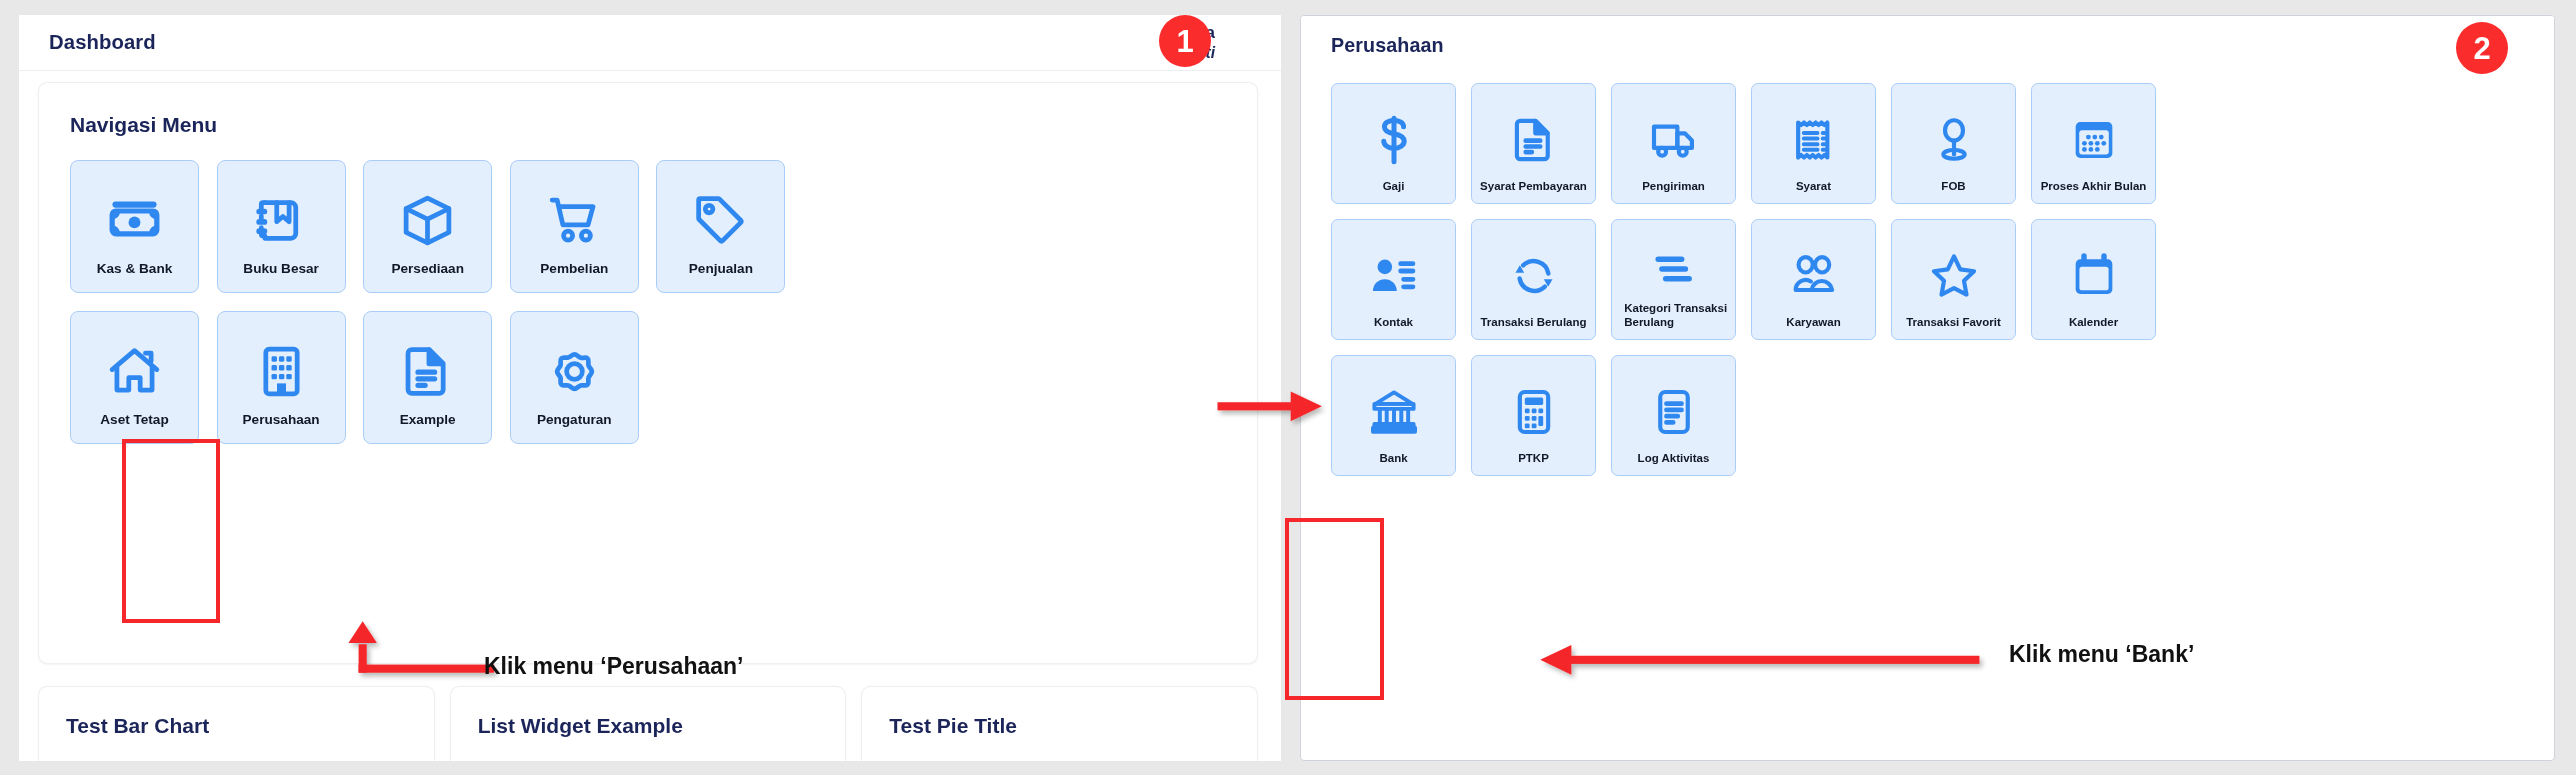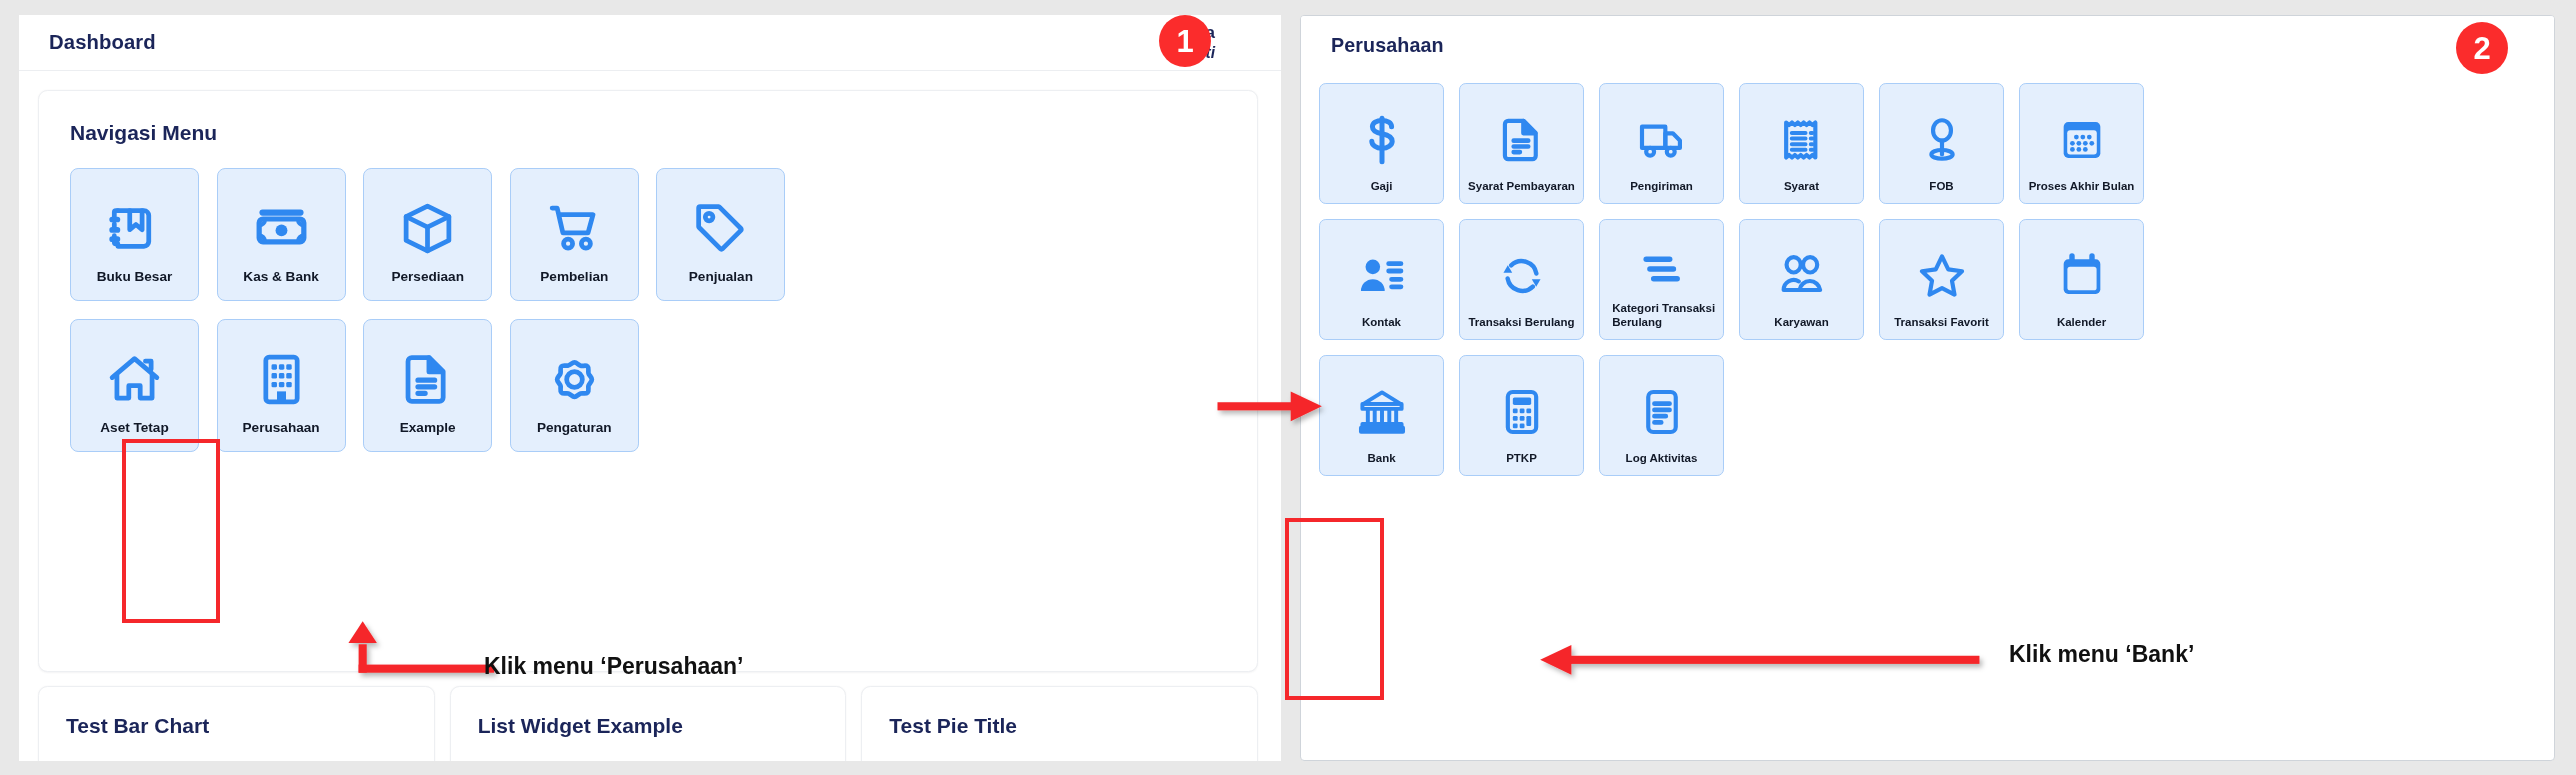--- a/index.html
+++ b/index.html
@@ -32,21 +32,21 @@
     font-size: 20.3px; font-weight: 700; color: #1b2559; letter-spacing: 0.1px;
   }
   #panel-right .panel-title { font-size: 19.7px; padding-top: 2.7px; }
 
   .user-block { text-align: right; line-height: 1.25; padding-right: 35px; }
   .user-name  { font-size: 17px; font-weight: 700; color: #1b2559; }
   .user-sub   { font-size: 15.6px; font-weight: 700; font-style: italic; color: #1b2559; }
 
   
   .nav-card {
-    position: absolute; left: 19px; top: 75px;
+    position: absolute; left: 19px; top: 67px;
     width: 1220px; height: 582px;
     background: #fff;
     border: 0.7px solid #edeff2; border-radius: 9.5px;
     box-shadow: 0 0.7px 2px rgba(16,24,40,.05);
     padding: 30px 31px 0 31px;
   }
   .nav-heading {
     font-size: 21px; font-weight: 700; color: #1b2559; margin-bottom: 23px;
   }
   .tile-row { display: flex; gap: 17.6px; margin-bottom: 17.6px; }
@@ -62,21 +62,21 @@
     cursor: pointer;
   }
   .tile .glyph { flex: 1; display: flex; align-items: center; justify-content: center; }
   .tile .glyph svg { display: block; }
   .tile-label {
     font-size: 13.6px; font-weight: 700; color: #111827;
     text-align: center; line-height: 1.25; width: 100%;
   }
 
   
-  .rp-body { padding: 11px 30px 0 18px; }
+  .rp-body { padding: 11px 30px 0 30px; }
   .rp-row { display: flex; gap: 15px; margin-bottom: 15px; }
   .tile-sm {
     width: 125px; height: 121px;
     background: #e4effd;
     border: 0.7px solid #a9cdf8;
     border-radius: 6.8px;
     display: flex; flex-direction: column;
     align-items: center; justify-content: space-between;
     padding: 16.3px 4.1px 9.5px 4.1px;
     cursor: pointer;
@@ -148,42 +148,42 @@
       </div>
     </div>
 
     <div class="nav-card">
       <div class="nav-heading">Navigasi Menu</div>
 
       <div class="tile-row">
 
         <div class="tile">
           <span class="glyph">
+            <svg width="57" height="57" viewBox="0 0 24 24" fill="none" stroke="#2f88f0" stroke-width="2.2" stroke-linecap="round" stroke-linejoin="round">
+              <path d="M4 5.3h16" stroke-width="2.6"></path>
+              <rect x="2.6" y="8" width="18.8" height="9.6" rx="1.6"></rect>
+              <path d="M2.6 10.6c1.4 0 2.4-1 2.4-2.4M21.4 10.6c-1.4 0-2.4-1-2.4-2.4M2.6 15c1.4 0 2.4 1 2.4 2.4M21.4 15c-1.4 0-2.4 1-2.4 2.4" stroke-width="1.8"></path>
+              <circle cx="12" cy="12.8" r="2.5" fill="#2f88f0" stroke="none"></circle>
+            </svg>
+          </span>
+          <span class="tile-label">Kas &amp; Bank</span>
+        </div>
+
+        <div class="tile">
+          <span class="glyph">
             <svg width="57" height="57" viewBox="0 0 24 24" fill="none" stroke="#2f88f0" stroke-width="2" stroke-linecap="round" stroke-linejoin="round">
               <path d="M5 4.5h11a2 2 0 0 1 2 2v11a2 2 0 0 1-2 2H5"></path>
               <path d="M5 4.5H4.2a.7.7 0 0 0-.7.7V7"></path>
                 <path d="M3.5 10v2"></path>
                 <path d="M3.5 15v2.8c0 .4.3.7.7.7H5"></path>
               <path d="M2.6 8.2h2.2M2.6 12.6h2.2M2.6 16.5h2.2" stroke-width="2.4"></path>
               <path d="M10 4.5v8l2.6-2.2L15.2 12.5v-8" fill="none"></path>
             </svg>
           </span>
           <span class="tile-label">Buku Besar</span>
-        </div>
-
-        <div class="tile">
-          <span class="glyph">
-            <svg width="57" height="57" viewBox="0 0 24 24" fill="none" stroke="#2f88f0" stroke-width="2.2" stroke-linecap="round" stroke-linejoin="round">
-              <path d="M4 5.3h16" stroke-width="2.6"></path>
-              <rect x="2.6" y="8" width="18.8" height="9.6" rx="1.6"></rect>
-              <path d="M2.6 10.6c1.4 0 2.4-1 2.4-2.4M21.4 10.6c-1.4 0-2.4-1-2.4-2.4M2.6 15c1.4 0 2.4 1 2.4 2.4M21.4 15c-1.4 0-2.4 1-2.4 2.4" stroke-width="1.8"></path>
-              <circle cx="12" cy="12.8" r="2.5" fill="#2f88f0" stroke="none"></circle>
-            </svg>
-          </span>
-          <span class="tile-label">Kas &amp; Bank</span>
         </div>
 
         <div class="tile">
           <span class="glyph">
             <svg width="57" height="57" viewBox="0 0 24 24" fill="none" stroke="#2f88f0" stroke-width="2" stroke-linecap="round" stroke-linejoin="round">
               <path d="M12 2.6 21 7v10l-9 4.4L3 17V7z"></path>
               <path d="M3 7l9 4.4L21 7"></path>
                 <path d="M12 11.4v10"></path>
             </svg>
           </span>

